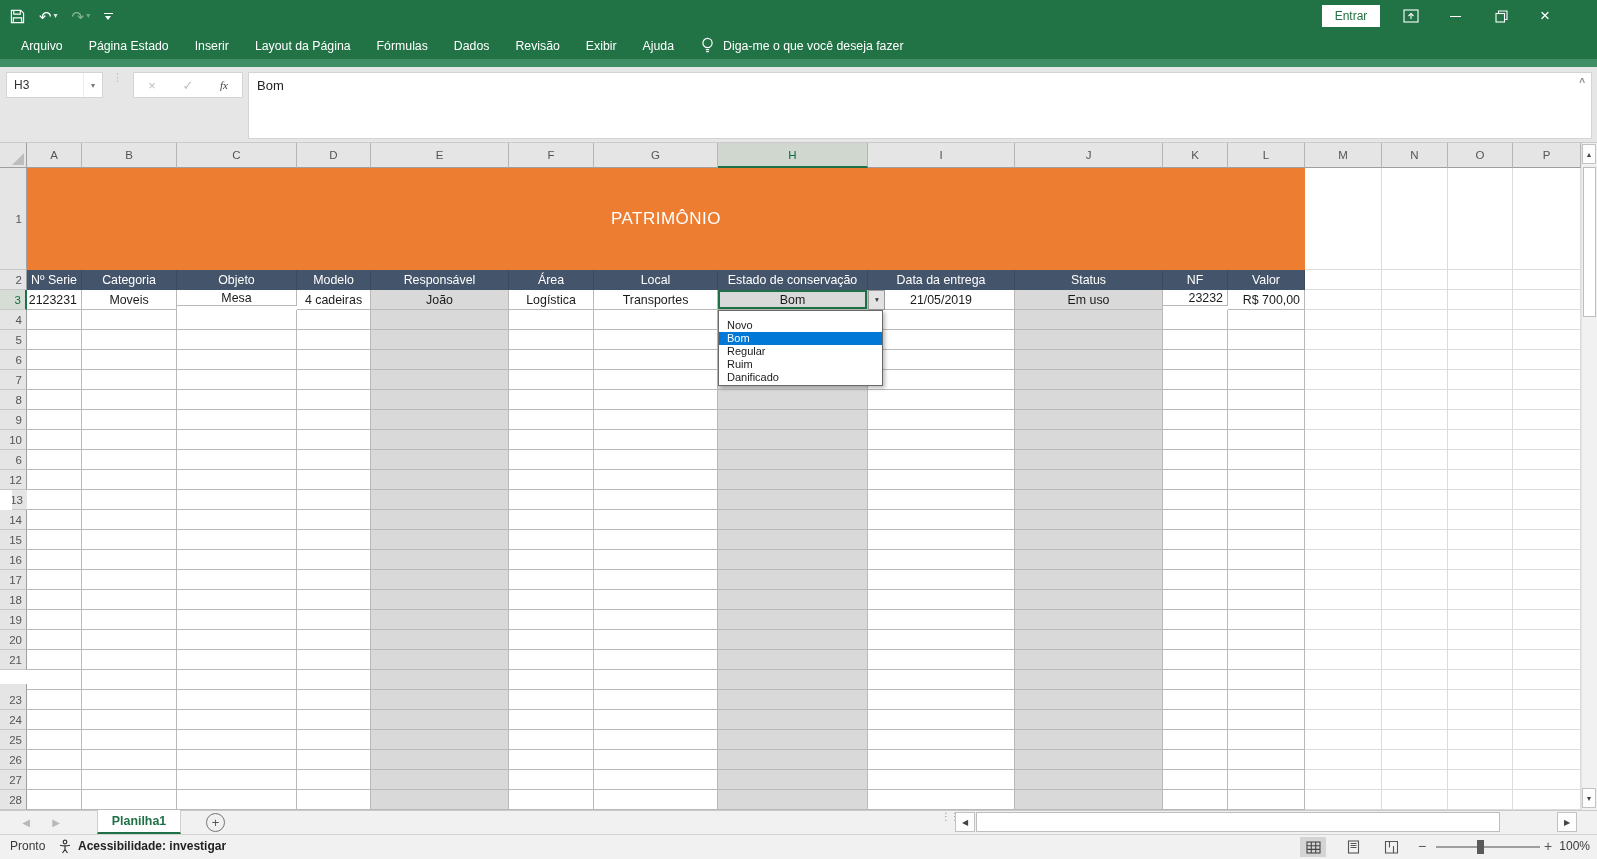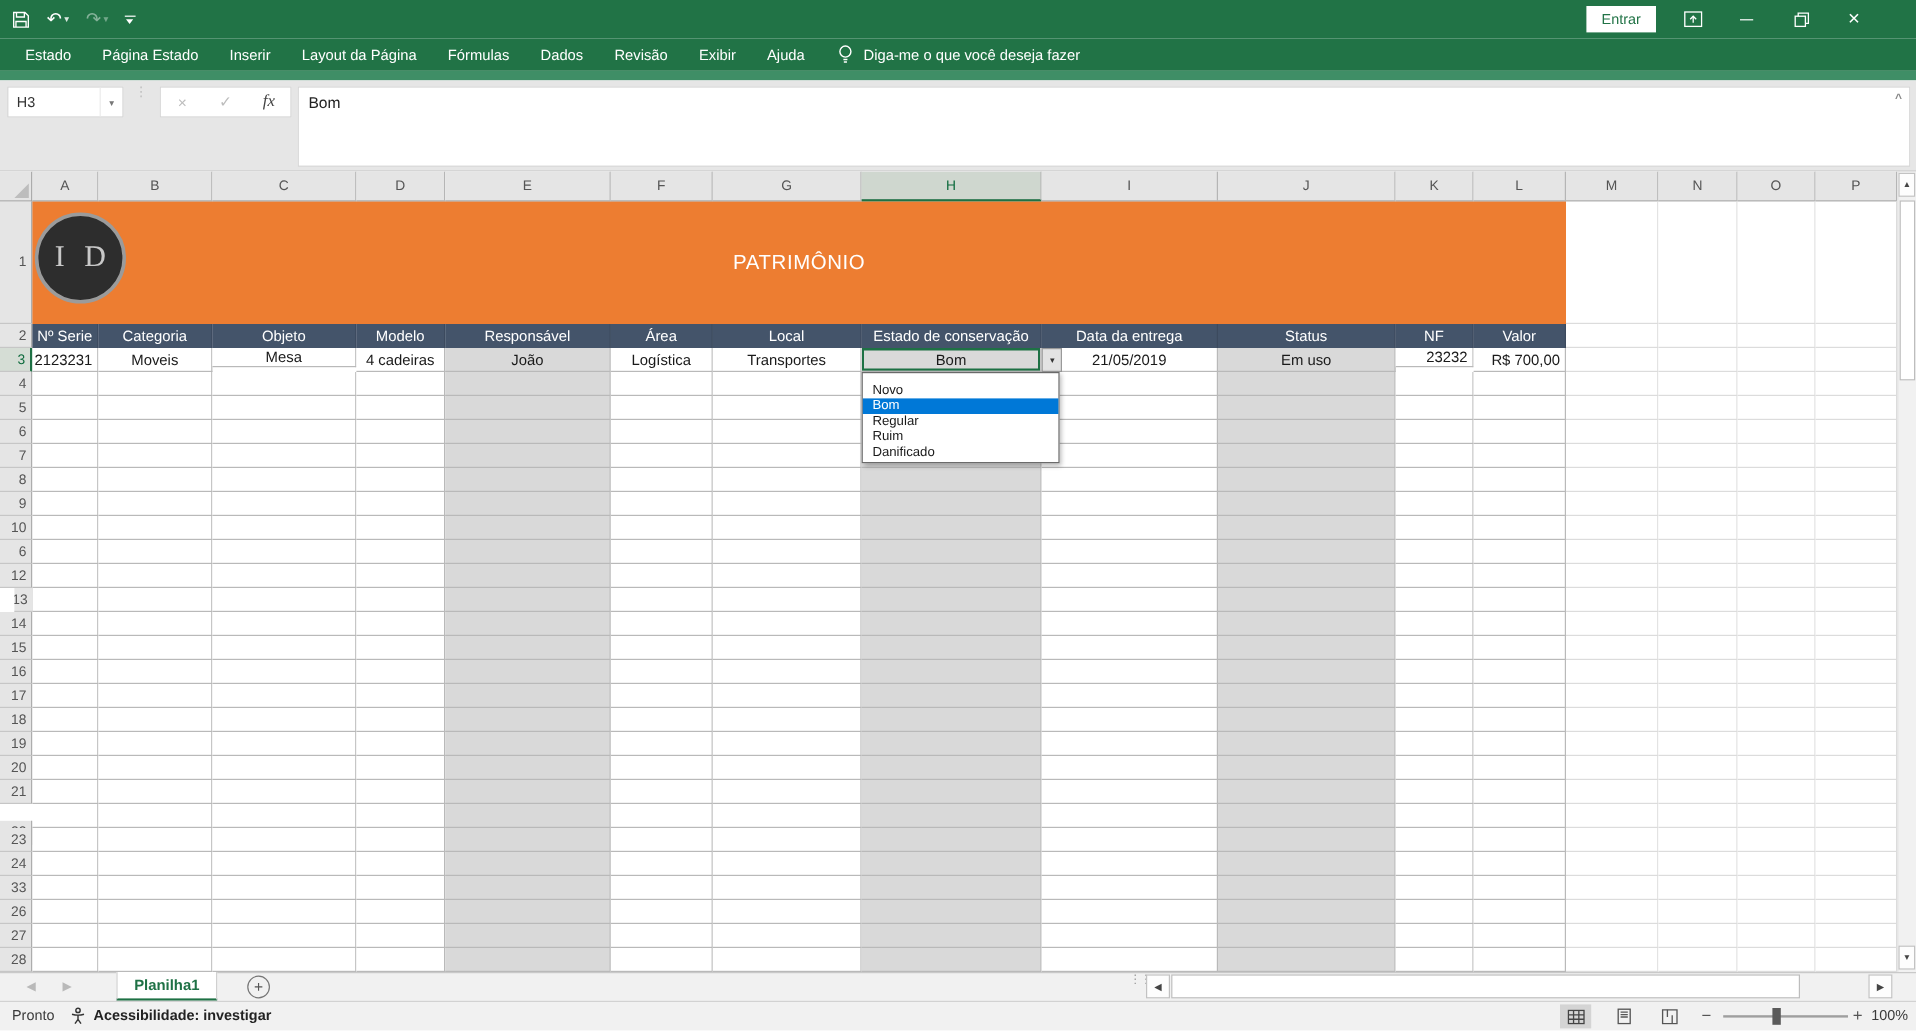--- a/index.html
+++ b/index.html
@@ -30,21 +30,21 @@
   .tellme{display:flex;align-items:center;color:#fff;font-size:12.3px;margin-left:14px;gap:9px;white-space:nowrap;}
   .band{position:absolute;left:0;top:59px;width:1597px;height:8px;background:#3f8e66;}
 
   
   .formulabar{position:absolute;left:0;top:67px;width:1597px;height:76px;background:#e6e6e6;border-bottom:1px solid #cacaca;box-sizing:border-box;}
   .namebox{position:absolute;left:6px;top:5px;width:97px;height:26px;background:#fff;border:1px solid #d4d4d4;box-sizing:border-box;display:flex;align-items:center;font-size:12px;color:#333;padding-left:7px;}
   .namebox .nbarrow{position:absolute;right:0;top:0;width:18px;height:100%;display:flex;align-items:center;justify-content:center;color:#777;font-size:8px;border-left:1px solid #ececec;}
   .fdots{position:absolute;left:112px;top:6px;color:#bdbdbd;font-size:11px;letter-spacing:0;line-height:8px;}
   .fbtns{position:absolute;left:133px;top:5px;width:110px;height:26px;background:#fff;border:1px solid #d4d4d4;box-sizing:border-box;display:flex;align-items:center;}
   .fbtn{flex:1;text-align:center;font-size:13px;color:#bdbdbd;}
-  .fx{font-family:"Liberation Serif",serif;font-style:italic;color:#444;font-size:14px;}
+  .fx{font-family:"Liberation Serif",serif;font-style:italic;color:#444;font-size:11px;}
   .finput{position:absolute;left:248px;top:5px;width:1344px;height:67px;background:#fff;border:1px solid #d4d4d4;box-sizing:border-box;font-size:13px;color:#222;padding:5px 8px;}
   .fcollapse{position:absolute;right:6px;top:4px;color:#888;font-size:10px;font-weight:bold;}
 
   
   #sheet{position:absolute;left:0;top:143px;width:1581px;height:667px;overflow:hidden;background:#fff;}
   .cell{position:absolute;box-sizing:border-box;overflow:hidden;white-space:nowrap;font-size:12.4px;color:#1a1a1a;display:flex;align-items:center;}
   .colhdr{background:#e5e5e5;border-right:1px solid #b5b5b5;border-bottom:1px solid #9f9f9f;color:#555;font-size:11.5px;justify-content:center;}
   .colhdr.sel{background:#cfd7cf;color:#0e6b3d;border-bottom:2px solid #1e7145;}
   .rowhdr{background:#e5e5e5;border-right:1px solid #9f9f9f;border-bottom:1px solid #c6c6c6;color:#555;font-size:11.5px;justify-content:flex-end;padding-right:4px;}
   .rowhdr.sel{background:#d5ddd5;color:#0e6b3d;border-right:2px solid #1e7145;}
@@ -131,21 +131,21 @@
     <div class="winbtn closex" style="left:1528px;">×</div>
   </div>
   <div class="feedback">
     <svg width="19" height="17" viewBox="0 0 19 17" fill="none" stroke="#fff" stroke-width="1.2">
         <path d="M1 1h17v11h-12l-3.5 3.5V12H1z"></path>
       </svg>
   </div>
 
   <div class="tabstrip">
     <span id="ribbonTabs" style="display:flex;">
-        <span class="rtab">Estado</span>
+        <span class="rtab">Arquivo</span>
         <span class="rtab">Página Estado</span>
         <span class="rtab">Inserir</span>
         <span class="rtab">Layout da Página</span>
         <span class="rtab">Fórmulas</span>
         <span class="rtab">Dados</span>
         <span class="rtab">Revisão</span>
         <span class="rtab">Exibir</span>
         <span class="rtab">Ajuda</span>
       </span>
     <span class="tellme">
@@ -210,26 +210,25 @@
       <div class="cell rowhdr" style="left: 0px; top: 387px; width: 27px; height: 20px;">15</div>
       <div class="cell rowhdr" style="left: 0px; top: 407px; width: 27px; height: 20px;">16</div>
       <div class="cell rowhdr" style="left: 0px; top: 427px; width: 27px; height: 20px;">17</div>
       <div class="cell rowhdr" style="left: 0px; top: 447px; width: 27px; height: 20px;">18</div>
       <div class="cell rowhdr" style="left: 0px; top: 467px; width: 27px; height: 20px;">19</div>
       <div class="cell rowhdr" style="left: 0px; top: 487px; width: 27px; height: 20px;">20</div>
       <div class="cell rowhdr" style="left: 0px; top: 507px; width: 27px; height: 20px;">21</div>
       <div class="cell rowhdr" style="left: 0px; top: 541px; width: 27px; height: 20px;">22</div>
       <div class="cell rowhdr" style="left: 0px; top: 547px; width: 27px; height: 20px;">23</div>
       <div class="cell rowhdr" style="left: 0px; top: 567px; width: 27px; height: 20px;">24</div>
-      <div class="cell rowhdr" style="left: 0px; top: 587px; width: 27px; height: 20px;">33</div>
+      <div class="cell rowhdr" style="left: 0px; top: 587px; width: 27px; height: 20px;">25</div>
       <div class="cell rowhdr" style="left: 0px; top: 607px; width: 27px; height: 20px;">26</div>
       <div class="cell rowhdr" style="left: 0px; top: 627px; width: 27px; height: 20px;">27</div>
       <div class="cell rowhdr" style="left: 0px; top: 647px; width: 27px; height: 20px;">28</div>
       <div class="cell banner" style="left: 27px; top: 25px; width: 1278px; height: 102px;">
-        <div class="logo">I D</div>
         <div class="bannertitle">PATRIMÔNIO</div>
       </div>
       <div class="cell outercell" style="left: 1305px; top: 25px; width: 77px; height: 102px;"></div>
       <div class="cell outercell" style="left: 1382px; top: 25px; width: 66px; height: 102px;"></div>
       <div class="cell outercell" style="left: 1448px; top: 25px; width: 65px; height: 102px;"></div>
       <div class="cell outercell" style="left: 1513px; top: 25px; width: 68px; height: 102px;"></div>
       <div class="cell thdr" style="left: 27px; top: 127px; width: 55px; height: 20px;">Nº Serie</div>
       <div class="cell thdr" style="left: 82px; top: 127px; width: 95px; height: 20px;">Categoria</div>
       <div class="cell thdr" style="left: 177px; top: 127px; width: 120px; height: 20px;">Objeto</div>
       <div class="cell thdr" style="left: 297px; top: 127px; width: 74px; height: 20px;">Modelo</div>

